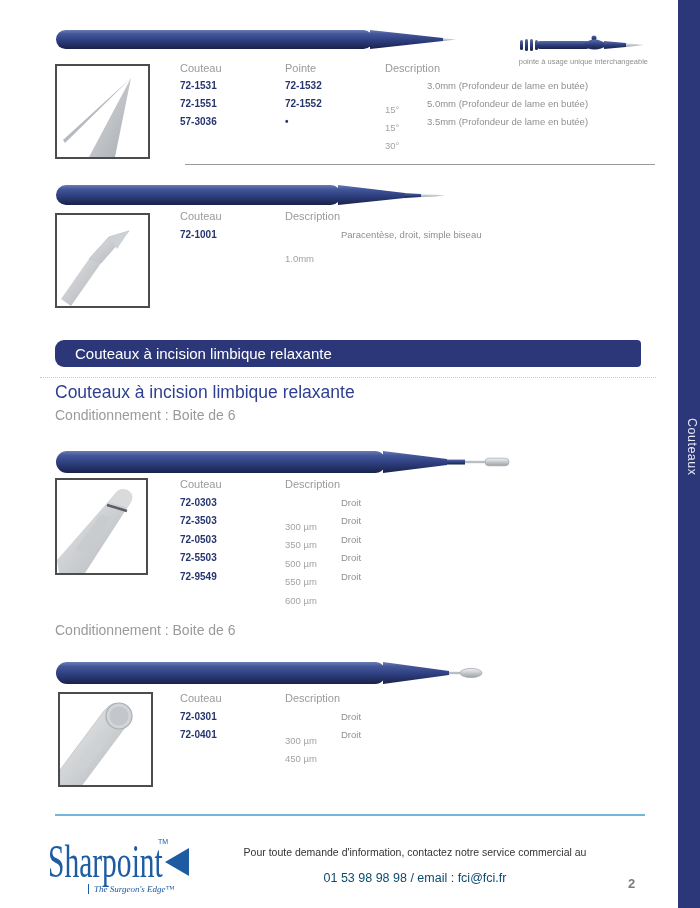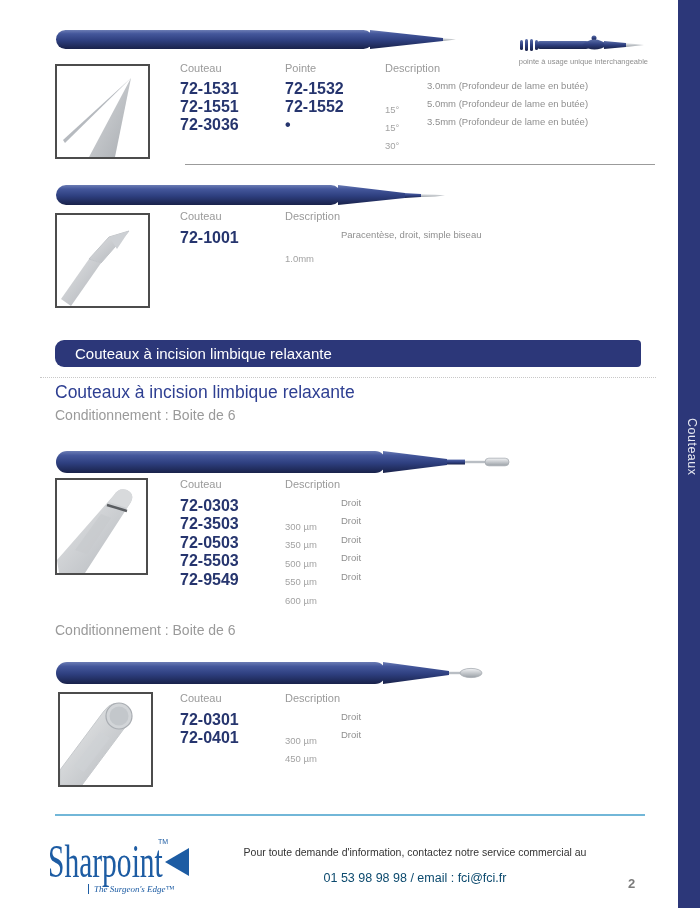--- a/index.html
+++ b/index.html
@@ -13,21 +13,21 @@
         color:#e8eaf2;font-size:12.5px;letter-spacing:.5px;}
 
   
   .dbox{position:absolute;background:#fff;border:2px solid #4c4c4c;box-sizing:border-box;}
 
   
   .tbl{position:absolute;display:grid;}
   .t1{grid-template-columns:105px 100px 42px 1fr;grid-auto-rows:18px;width:450px;}
   .t3{grid-template-columns:105px 56px 1fr;grid-auto-rows:18.5px;width:430px;}
   .th{color:#9a9a9a;font-size:11px;}
-  .code{color:#26356e;font-weight:bold;font-size:16px;}
+  .code{color:#26356e;font-weight:bold;font-size:10px;}
   .val{color:#a3a3a3;font-size:9.5px;margin-top:24px;}
   .desc{color:#8f8f8f;font-size:9.5px;}
   .span2{grid-column:3/5;}
   .span2b{grid-column:2/4;}
 
   .divider{position:absolute;border-top:1px solid #9b9b9b;height:0;}
   .dotted{position:absolute;border-top:1px dotted #c8c8c8;height:0;}
 
   .banner{position:absolute;left:55px;top:340px;width:586px;height:27px;background:#2c3779;
         border-radius:9px 4px 4px 9px;}
@@ -125,21 +125,21 @@
     <span class="code">72-1531</span>
     <span class="code">72-1532</span>
     <span class="val">15°</span>
     <span class="desc">3.0mm (Profondeur de lame en butée)</span>
 
     <span class="code">72-1551</span>
     <span class="code">72-1552</span>
     <span class="val">15°</span>
     <span class="desc">5.0mm (Profondeur de lame en butée)</span>
 
-    <span class="code">72-3036</span>
+    <span class="code">57-3036</span>
     <span class="code">•</span>
     <span class="val">30°</span>
     <span class="desc">3.5mm (Profondeur de lame en butée)</span>
   </div>
 
   <div class="divider" style="left:185px;top:164px;width:470px;"></div>
 
   <svg class="abs" style="left:55px;top:182px;" width="392" height="28" viewBox="0 0 392 28">
     <defs>
       <linearGradient id="kgB" x1="0" y1="0" x2="0" y2="1">

